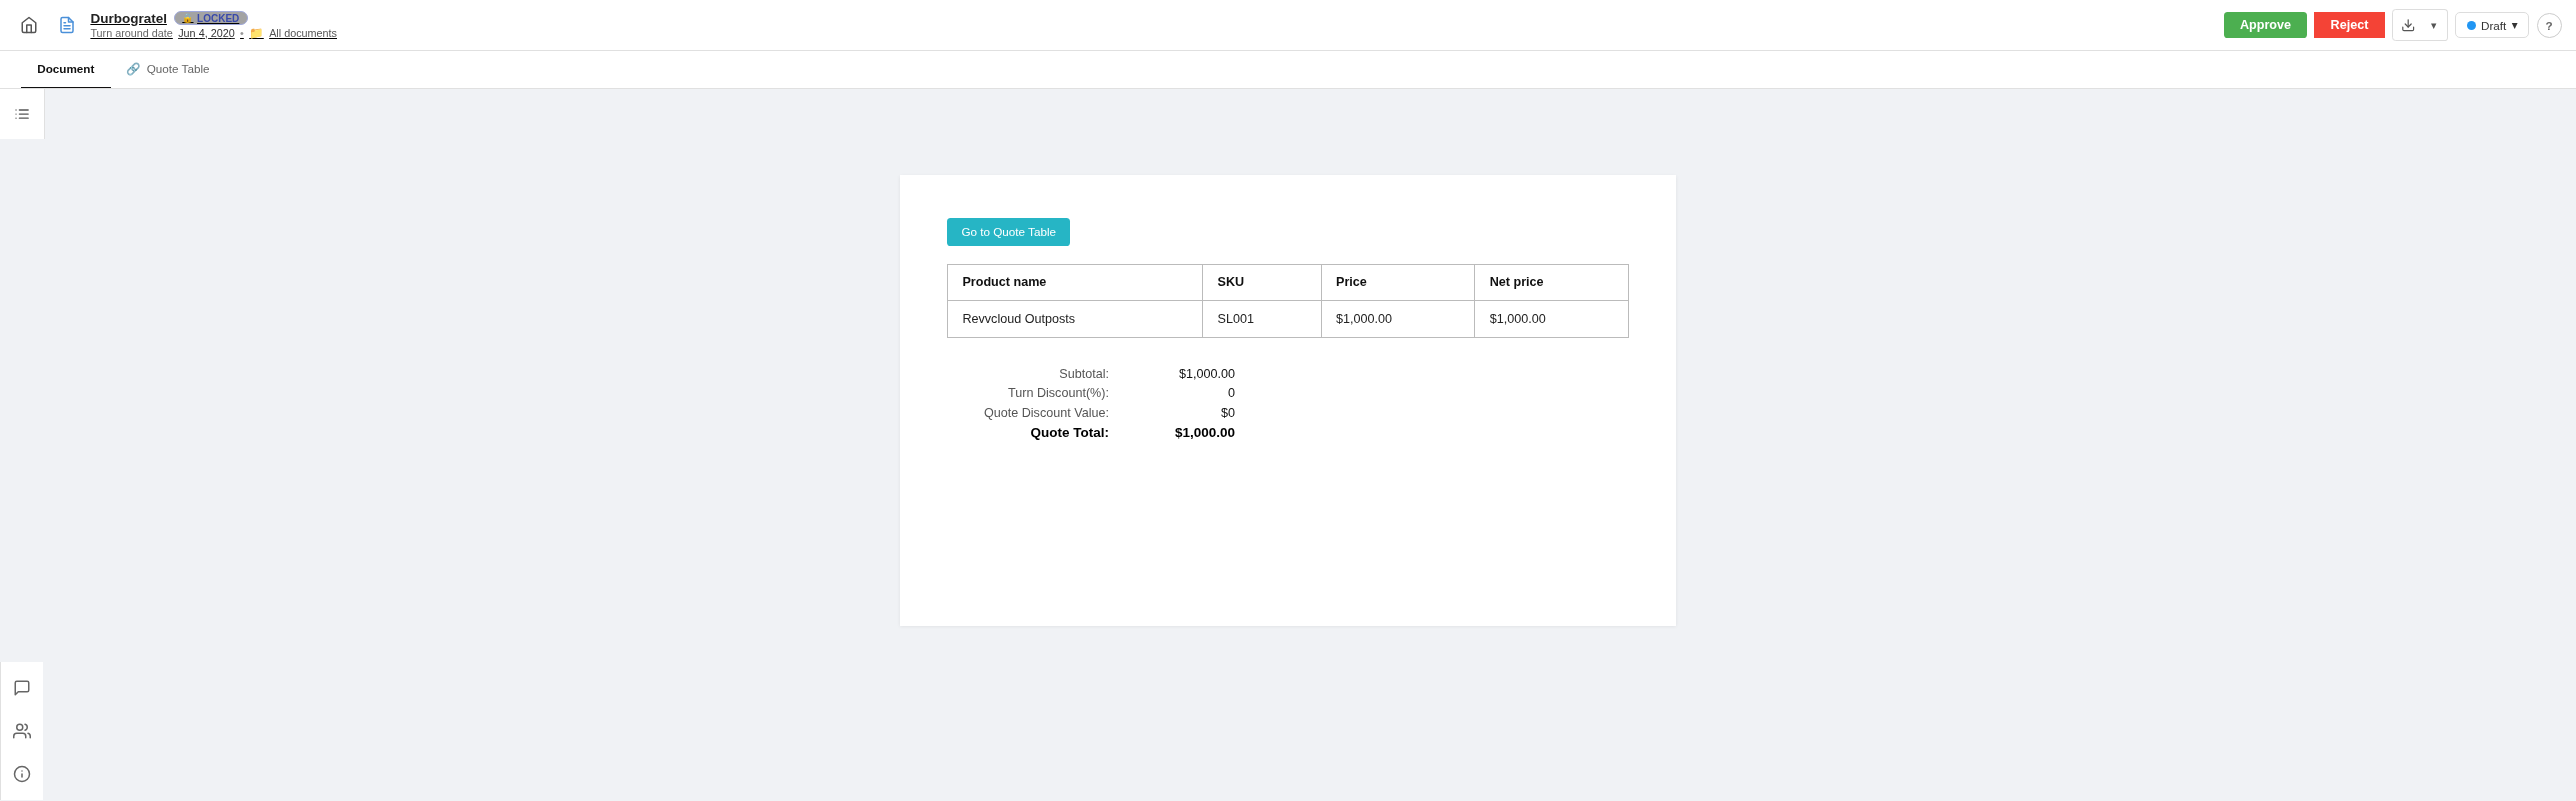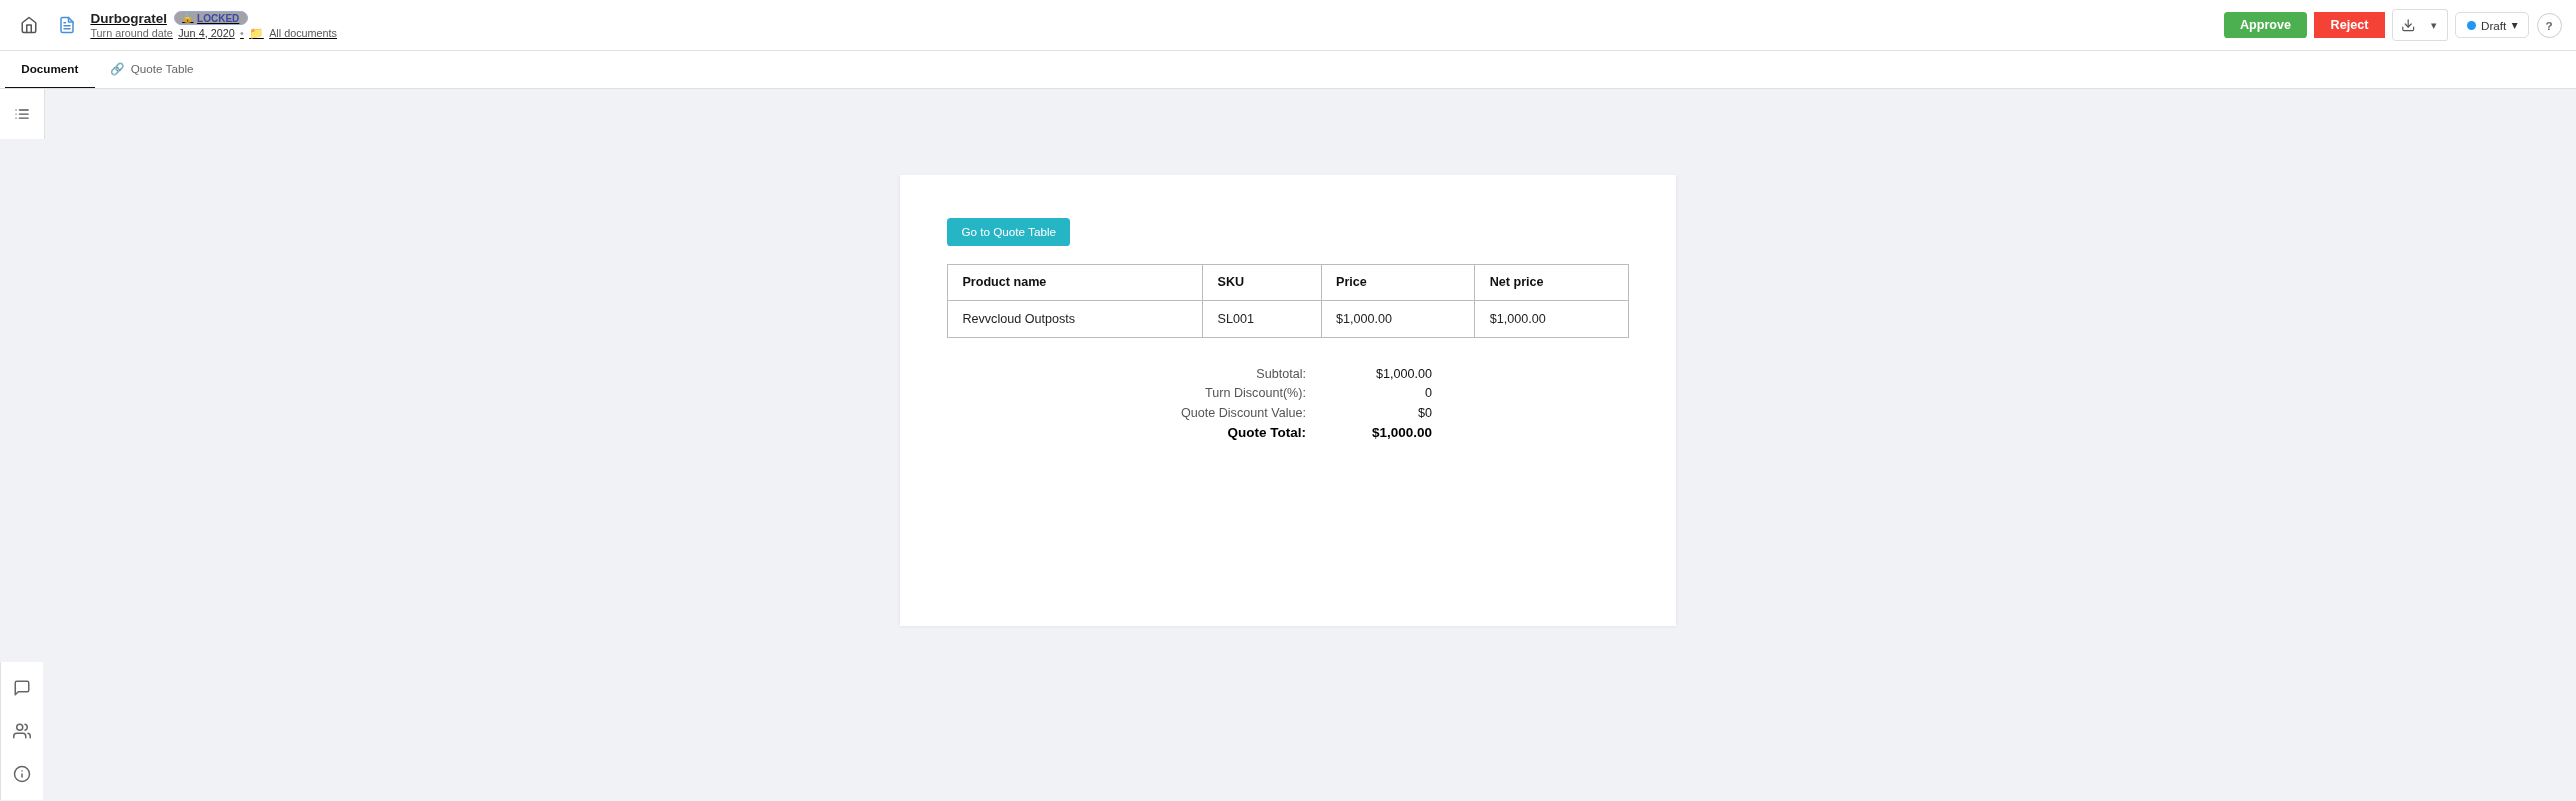--- a/index.html
+++ b/index.html
@@ -157,21 +157,21 @@
       cursor: pointer;
       background: #fff;
       font-weight: 600;
     }
 
     
     .tabs-bar {
       display: flex;
       background: #fff;
       border-bottom: 0.9px solid #e0e0e0;
-      padding: 0 5px;
+      padding: 0 21px;
       gap: 0;
     }
     .tab {
       padding: 10.8px 16.2px;
       font-size: 11.7px;
       font-weight: 500;
       color: #666;
       cursor: pointer;
       border-bottom: 1.8px solid transparent;
       display: flex;
@@ -259,21 +259,21 @@
       border: 0.9px solid #bbb;
       padding: 10.8px 14.4px;
       font-size: 12.6px;
       color: #222;
     }
 
     
     .totals-section {
       display: flex;
       flex-direction: column;
-      align-items: center;
+      align-items: flex-start;
       gap: 5.4px;
     }
     .totals-row {
       display: flex;
       gap: 36px;
       font-size: 12.6px;
       color: #333;
     }
     .totals-label {
       text-align: right;

